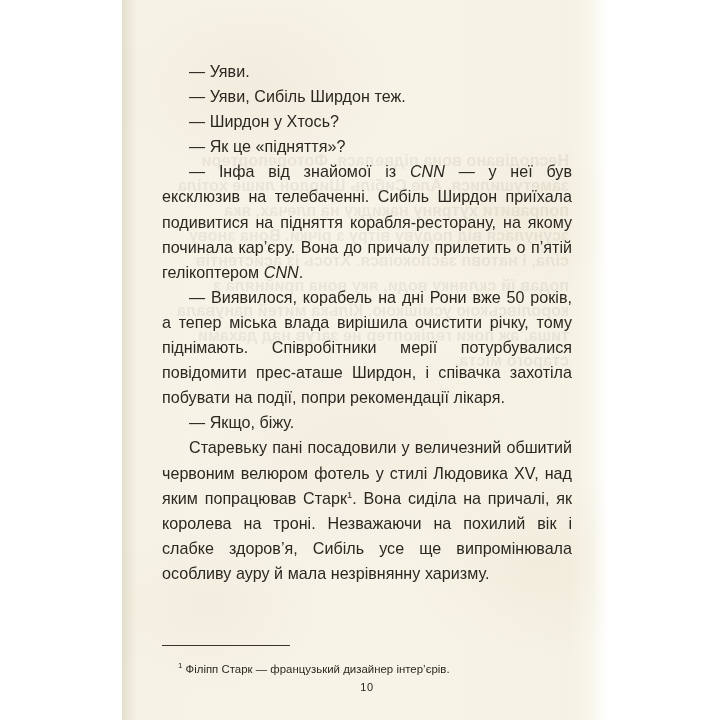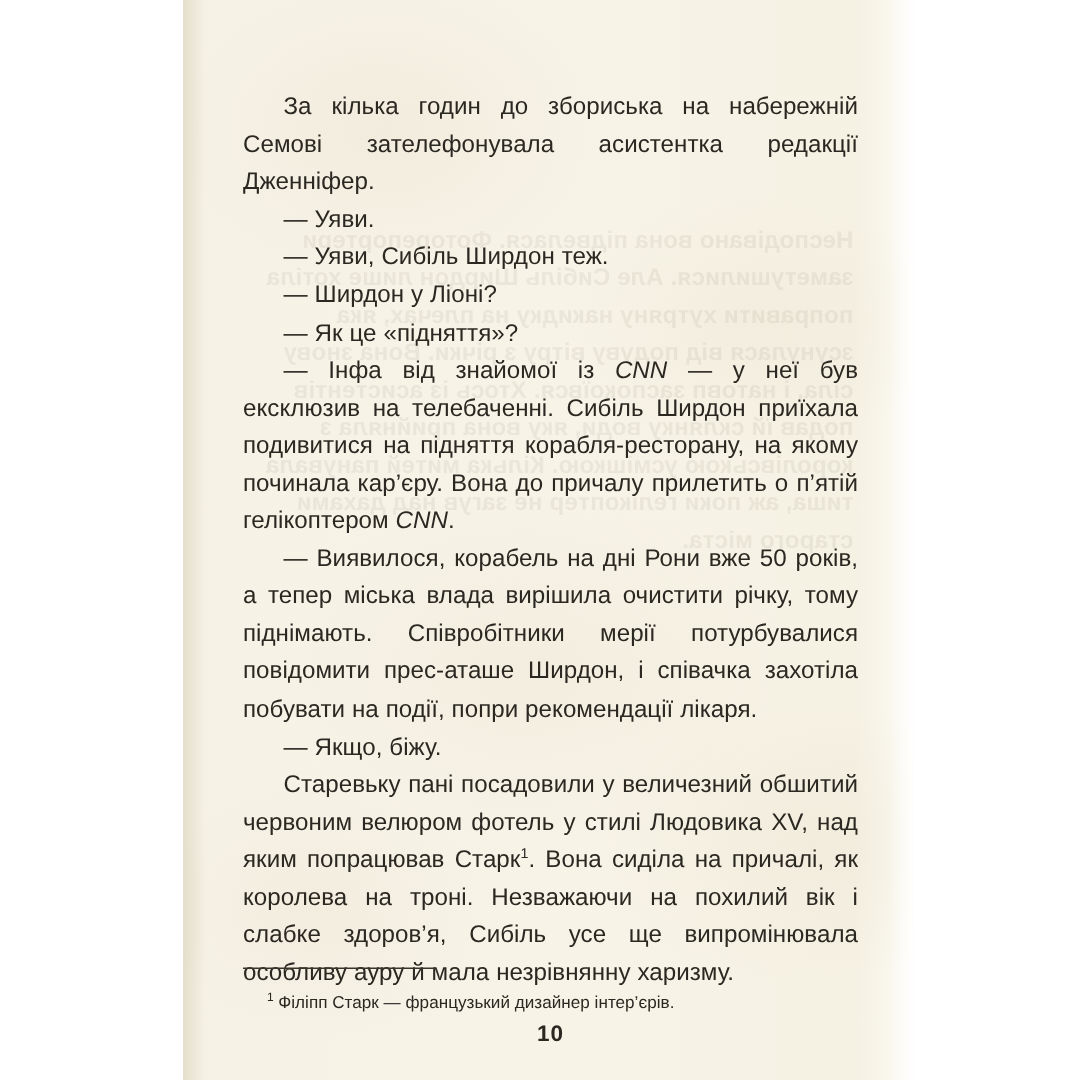--- a/index.html
+++ b/index.html
@@ -142,24 +142,24 @@
     line-height: 0;
     margin-right: 3px;
   }
 
   #folio {
     position: absolute;
     left: 0;
     top: 681px;
     width: 410px;
     text-align: center;
-    font-size: 15px;
+    font-size: 11px;
     color: #2b2822;
     letter-spacing: 0.6px;
-    font-weight: 700;
+    font-weight: 400;
   }
 
   
   #gutter-shade {
     position: absolute;
     left: 122px;
     top: 0;
     width: 16px;
     height: 720px;
     background: linear-gradient(to right, rgba(180,170,145,0.18), rgba(180,170,145,0));
@@ -180,24 +180,23 @@
 
 <div id="scan">
 
   <div id="page">
 
     <div id="showthrough">Несподівано вона підвелася. Фоторепортери заметушилися. Але Сибіль Ширдон лише хотіла поправити хутряну накидку на плечах, яка зсунулася від подуву вітру з річки. Вона знову сіла, і натовп заспокоївся. Хтось із асистентів подав їй склянку води, яку вона прийняла з королівською усмішкою. Кілька митей панувала тиша, аж поки гелікоптер не загув над дахами старого міста.</div>
 
     <div id="textblock">
 
       <div id="body-paras">
-        <p class="para indent">За кілька годин до збориська на набережній Семові зателефонувала асистентка редакції Дженніфер.</p>
         <p class="para indent">— Уяви.</p>
         <p class="para indent">— Уяви, Сибіль Ширдон теж.</p>
-        <p class="para indent">— Ширдон у Ліоні?</p>
+        <p class="para indent">— Ширдон у Хтось?</p>
         <p class="para indent">— Як це «підняття»?</p>
         <p class="para indent">— Інфа від знайомої із <i class="it">CNN</i> — у неї був ексклюзив на телебаченні. Сибіль Ширдон приїхала подивитися на підняття корабля-ресторану, на якому починала кар’єру. Вона до причалу прилетить о п’ятій гелікоптером <i class="it">CNN</i>.</p>
         <p class="para indent">— Виявилося, корабель на дні Рони вже 50 років, а тепер міська влада вирішила очистити річку, тому піднімають. Співробітники мерії потурбувалися повідомити прес-аташе Ширдон, і співачка захотіла побувати на події, попри рекомендації лікаря.</p>
         <p class="para indent">— Якщо, біжу.</p>
         <p class="para indent">Старевьку пані посадовили у величезний обшитий червоним велюром фотель у стилі Людовика XV, над яким попрацював Старк<sup>1</sup>. Вона сиділа на причалі, як королева на троні. Незважаючи на похилий вік і слабке здоров’я, Сибіль усе ще випромінювала особливу ауру й мала незрівнянну харизму.</p>
 
       </div>
 
       <div id="footnote">
         <div id="footnote-rule"></div>

